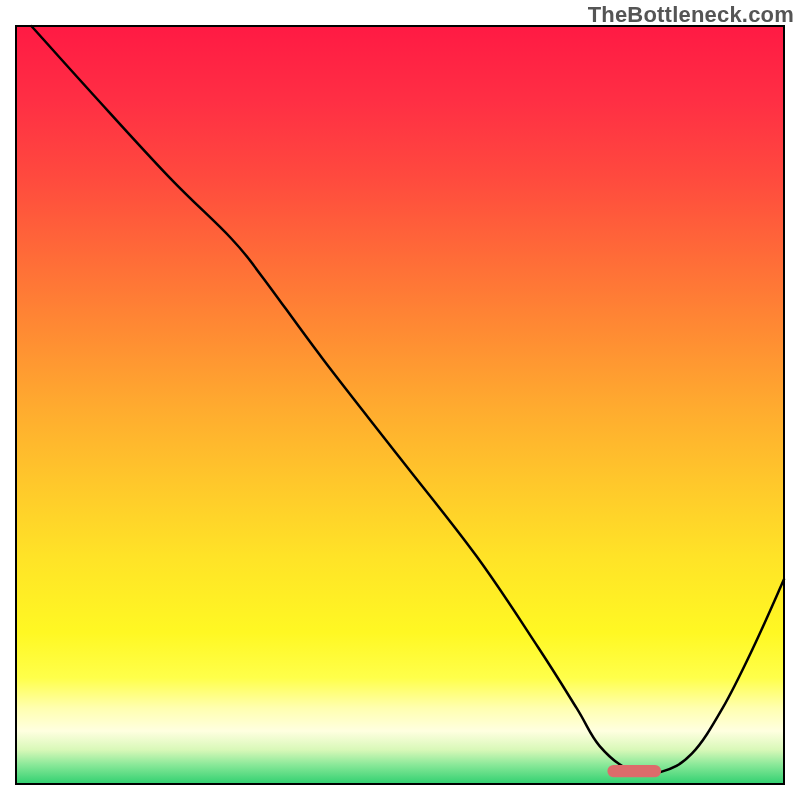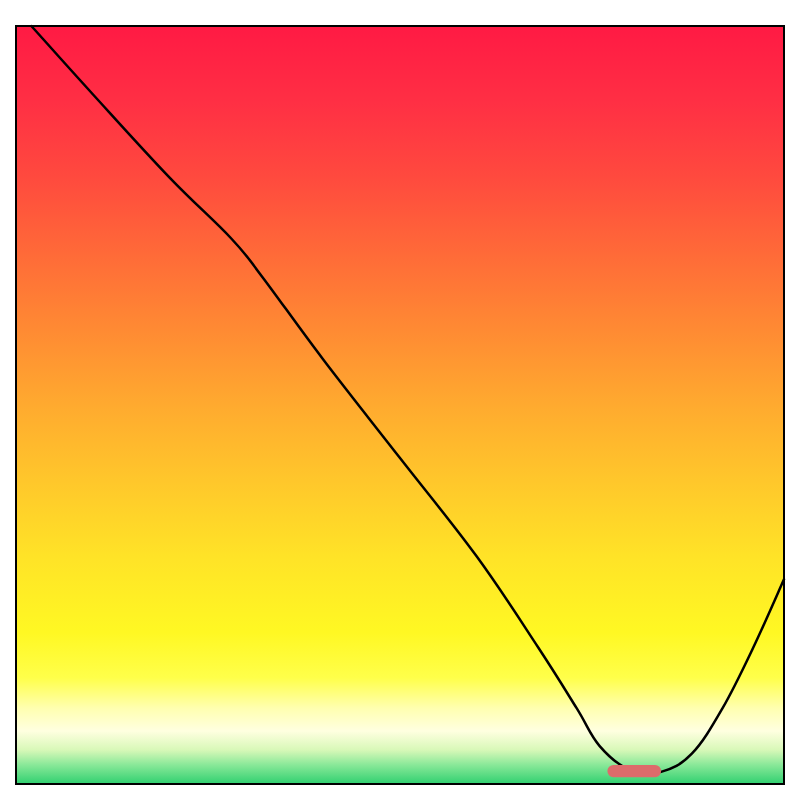--- a/index.html
+++ b/index.html
@@ -25,20 +25,21 @@
     letter-spacing: 0.2px;
   }
   svg {
     display: block;
   }
 </style>
 </head>
 <body>
 
 <div class="chart-container">
+  <div class="watermark">TheBottleneck.com</div>
 
   <svg id="chart-svg" width="800" height="800">
     <defs>
       <linearGradient id="bg-grad" x1="0" y1="0" x2="0" y2="1">
           <stop offset="0.00%" stop-color="#ff1a44"></stop>
           <stop offset="10.00%" stop-color="#ff2f44"></stop>
           <stop offset="20.00%" stop-color="#ff4a3e"></stop>
           <stop offset="30.00%" stop-color="#ff6a38"></stop>
           <stop offset="40.00%" stop-color="#ff8a33"></stop>
           <stop offset="50.00%" stop-color="#ffaa2f"></stop>

